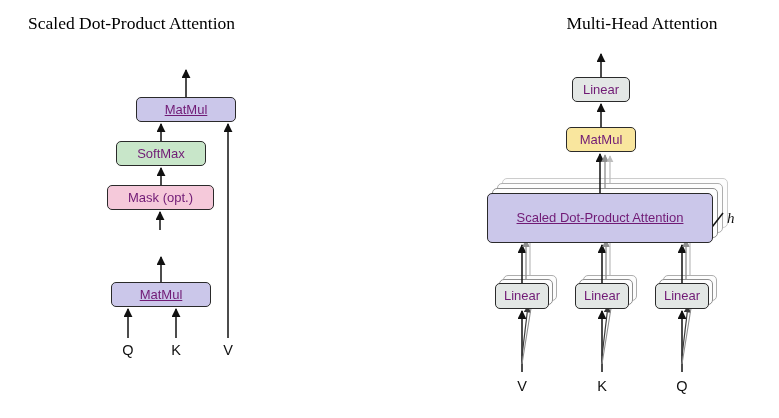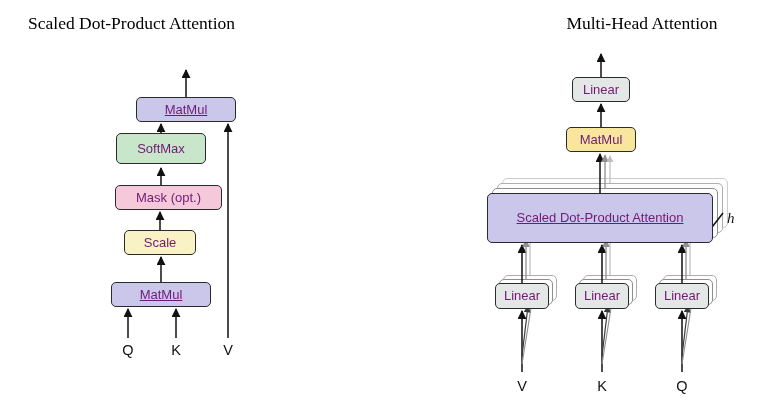--- a/index.html
+++ b/index.html
@@ -55,21 +55,21 @@
   .h-label {
     position: absolute;
     z-index: 4;
     font-family: "Liberation Serif", serif;
     font-style: italic;
     font-size: 15px;
     color: #111;
   }
   .purple       { background: var(--c-purple, #cbc7ea); text-decoration: underline; }
   .green        { background: var(--c-green, #c8e6c9); }
-  .pink         { background: var(--c-pink, #f5c9da); margin-left: 8px; }
+  .pink         { background: var(--c-pink, #f5c9da); }
   .scaleyellow  { background: var(--c-scale_yellow, #f8f2c5); }
   .concatyellow { background: var(--c-concat_yellow, #f9e69e); }
   .lineargray   { background: var(--c-linear_gray, #e3e7e5); }
   .sdpa-text { display: inline-block; max-width: 170px; }
 </style>
 </head>
 <body>
 
 <div class="canvas">
 
@@ -134,23 +134,22 @@
     <g stroke="#8f8f8f" stroke-width="1.1">
       <line x1="522" y1="364" x2="532" y2="302" marker-end="url(#ahg)"></line>
       <line x1="602" y1="364" x2="612" y2="302" marker-end="url(#ahg)"></line>
       <line x1="682" y1="364" x2="692" y2="302" marker-end="url(#ahg)"></line>
     </g>
   </svg>
 
   <div class="title" style="left:28px; top:13px;">Scaled Dot-Product Attention</div>
 
   <div class="box purple" style="left:136px; top:97px;  width:100px; height:25px;">MatMul</div>
-  <div class="box green" style="left:116px; top:133px; width:90px;  height:31px;">SoftMax</div>
+  <div class="box green" style="left:116px; top:141px; width:90px;  height:25px;">SoftMax</div>
   <div class="box pink" style="left:107px; top:185px; width:107px; height:25px;">Mask (opt.)</div>
-  <div class="box scaleyellow" style="left:124px; top:230px; width:72px; height:25px;">Scale</div>
   <div class="box purple" style="left:111px; top:282px; width:100px; height:25px;">MatMul</div>
 
   <div class="io-label" style="left:128px; top:342px;">Q</div>
   <div class="io-label" style="left:176px; top:342px;">K</div>
   <div class="io-label" style="left:228px; top:342px;">V</div>
 
   <div class="title centered" style="left:602px; top:13px;margin-left:40px;">Multi-Head Attention</div>
 
   <div class="box lineargray" style="left:572px; top:77px;  width:58px; height:25px;">Linear</div>
   <div class="box concatyellow" style="left:566px; top:127px; width:70px; height:25px;">MatMul</div>

